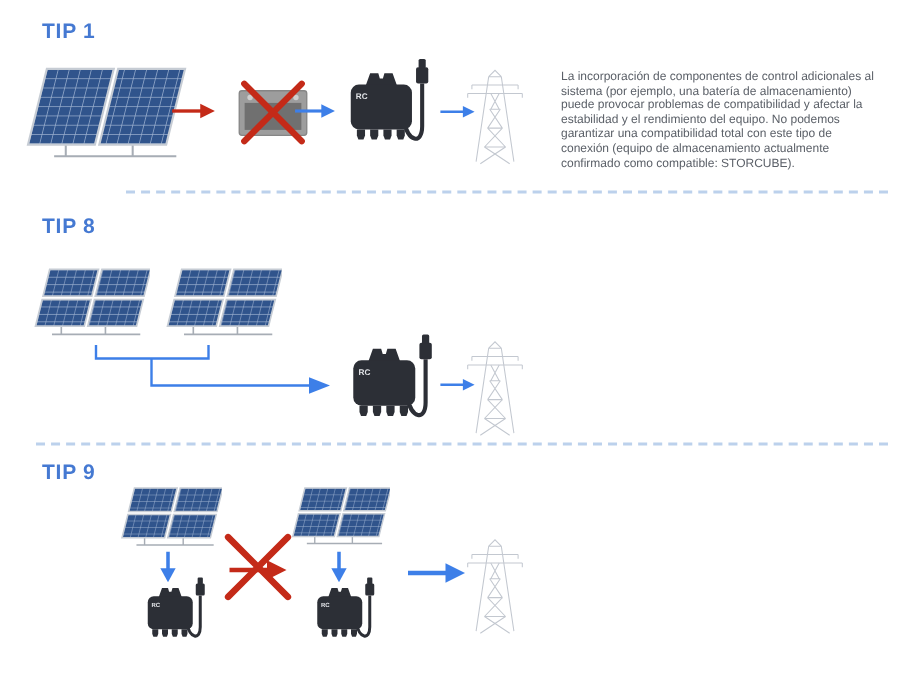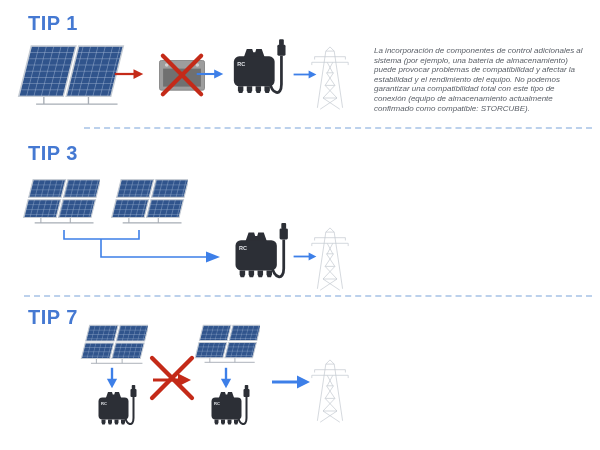--- a/index.html
+++ b/index.html
@@ -4,26 +4,26 @@
 <style>
   html,body{margin:0;padding:0;background:#fff;}
   .canvas{
     position:relative;width:600px;height:450px;overflow:hidden;
     background:var(--background,#ffffff);
     font-family:"Liberation Sans",sans-serif;
   }
   .tip{position:absolute;inset:0;}
   .tip-label{
     position:absolute;margin:0;
-    font-size:20px;font-weight:bold;letter-spacing:.5px;
+    font-size:14px;font-weight:bold;letter-spacing:.5px;
     color:var(--heading-blue,#4579d2);
   }
   .desc{
     position:absolute;margin:0;width:213px;
-    font-size:8px;line-height:9.6px;color:var(--body-text,#5b6068);font-style:italic;
+    font-size:8px;line-height:9.6px;color:var(--body-text,#5b6068);
   }
   .divider{
     position:absolute;height:0;
     border-top:2px dashed var(--divider,#bcd1ec);
   }
   .icon{position:absolute;display:block;}
   .arrow.blue{color:var(--arrow-blue,#3d7fe8);}
   .arrow.red{color:var(--alert-red,#c42a18);}
   .ink{fill:var(--device-dark,#2c2f36);}
   .ink-stroke{stroke:var(--device-dark,#2c2f36);fill:none;}
@@ -148,21 +148,21 @@
     <svg class="icon" style="left:309px;top:40px;width:42px;height:74px">
         <use href="#sym-tower"></use>
       </svg>
 
     <p class="desc" style="left:374px;top:46px">La incorporación de componentes de control adicionales al sistema (por ejemplo, una batería de almacenamiento) puede provocar problemas de compatibilidad y afectar la estabilidad y el rendimiento del equipo. No podemos garantizar una compatibilidad total con este tipo de conexión (equipo de almacenamiento actualmente confirmado como compatible: STORCUBE).</p>
   </section>
 
   <div class="divider" style="left:84px;top:127px;width:508px"></div>
 
   <section class="tip">
-    <h2 class="tip-label" style="left:28px;top:142px">TIP 3</h2>
+    <h2 class="tip-label" style="left:28px;top:142px">TIP 8</h2>
 
     <svg class="icon" style="left:22px;top:178px;width:78px;height:48px">
         <use href="#sym-panel4"></use>
       </svg>
     <svg class="icon" style="left:110px;top:178px;width:78px;height:48px">
         <use href="#sym-panel4"></use>
       </svg>
 
     <svg class="icon" style="left:55px;top:226px;width:172px;height:42px" viewBox="55 226 172 42">
       <path class="wire" d="M64,230 V239 H139 V230 M101,239 V257 H206"></path>
@@ -177,21 +177,21 @@
       </svg>
     <svg class="icon" style="left:309px;top:222px;width:42px;height:72px">
         <use href="#sym-tower"></use>
       </svg>
 
   </section>
 
   <div class="divider" style="left:24px;top:295px;width:568px"></div>
 
   <section class="tip">
-    <h2 class="tip-label" style="left:28px;top:306px">TIP 7</h2>
+    <h2 class="tip-label" style="left:28px;top:306px">TIP 9</h2>
 
     <svg class="icon" style="left:80px;top:324px;width:68px;height:42px">
         <use href="#sym-panel4"></use>
       </svg>
     <svg class="icon arrow blue" style="left:105px;top:367px;width:14px;height:22px">
         <use href="#sym-arrow-down"></use>
       </svg>
     <svg class="icon" style="left:94px;top:384px;width:46px;height:50px">
         <use href="#sym-inverter"></use>
       </svg>

